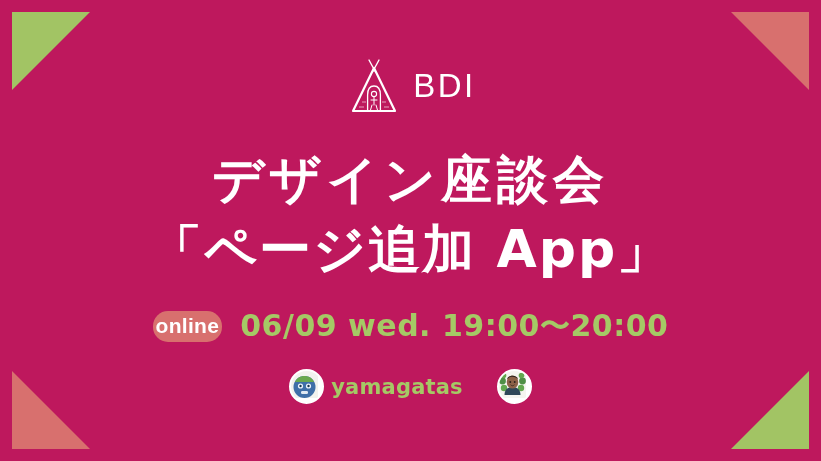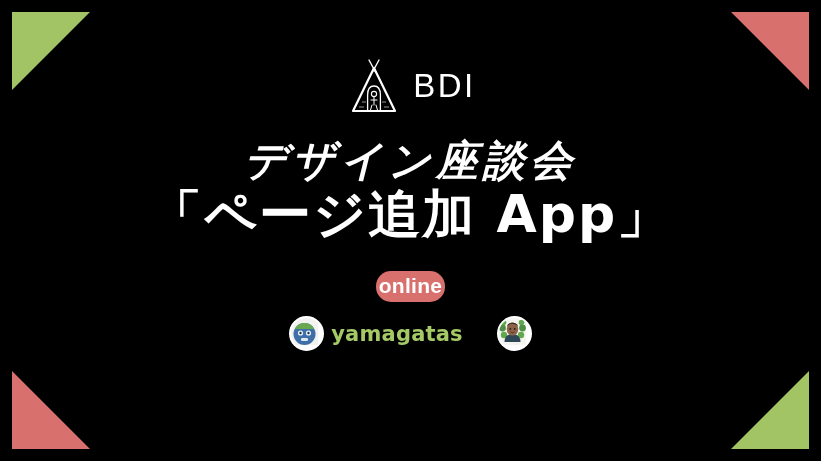--- a/index.html
+++ b/index.html
@@ -4,21 +4,21 @@
 <style>
   html, body {
     margin: 0;
     padding: 0;
     background: #0d1b26;
   }
   .poster {
     position: relative;
     width: 821px;
     height: 461px;
-    background: #000000;
+    background: #be185d;
     overflow: hidden;
     font-family: "Liberation Sans", "DejaVu Sans", sans-serif;
   }
 
   
   .corner {
     position: absolute;
     width: 0;
     height: 0;
   }
@@ -78,32 +78,31 @@
   .logo-words span {
     color: #ffffff;
     font-size: 33px;
     font-weight: 300;
     letter-spacing: 2.5px;
     font-family: "Liberation Sans", "DejaVu Sans", sans-serif;
   }
 
   
   .title-main {
-    margin-top: 23px;
-    color: #ffffff;
-    font-size: 42px;
+    margin-top: 37px;
+    color: #ffffff;
+    font-size: 51px;
     font-weight: bold;
     letter-spacing: 5px;
     font-family: "DejaVu Sans", "Liberation Sans", sans-serif;
     line-height: 1;
     white-space: nowrap;
-    font-style: italic;
   }
   .title-sub {
-    margin-top: 4px;
+    margin-top: 16px;
     color: #ffffff;
     font-size: 52px;
     font-weight: bold;
     letter-spacing: 2px;
     font-family: "DejaVu Sans", "Liberation Sans", sans-serif;
     line-height: 1.1;
     white-space: nowrap;
   }
 
   
@@ -127,21 +126,21 @@
     color: #a5c965;
     font-size: 30px;
     font-weight: bold;
     letter-spacing: 0.5px;
     white-space: nowrap;
     font-family: "DejaVu Sans", "Liberation Sans", sans-serif;
   }
 
   
   .speakers {
-    margin-top: 14px;
+    margin-top: 22px;
     display: flex;
     align-items: center;
     gap: 34px;
   }
   .speaker {
     display: flex;
     align-items: center;
     gap: 7px;
   }
   .avatar {
@@ -195,20 +194,21 @@
       <span class="logo-words">
         <span>BDI</span>
       </span>
     </div>
 
     <div class="title-main">デザイン座談会</div>
     <div class="title-sub">「ページ追加 App」</div>
 
     <div class="schedule">
       <span class="badge-online">online</span>
+      <span class="datetime">06/09 wed. 19:00〜20:00</span>
     </div>
 
     <div class="speakers">
 
       <div class="speaker">
         <span class="avatar">
           <svg width="27" height="27" viewBox="0 0 27 27" xmlns="http://www.w3.org/2000/svg">
             <rect width="27" height="27" fill="#f2f2ee"></rect>
             <circle cx="13.5" cy="16" r="11" fill="#3f6fa8"></circle>
             <path d="M4 11 C7 3 20 3 23 11 Z" fill="#6aa84f"></path>

